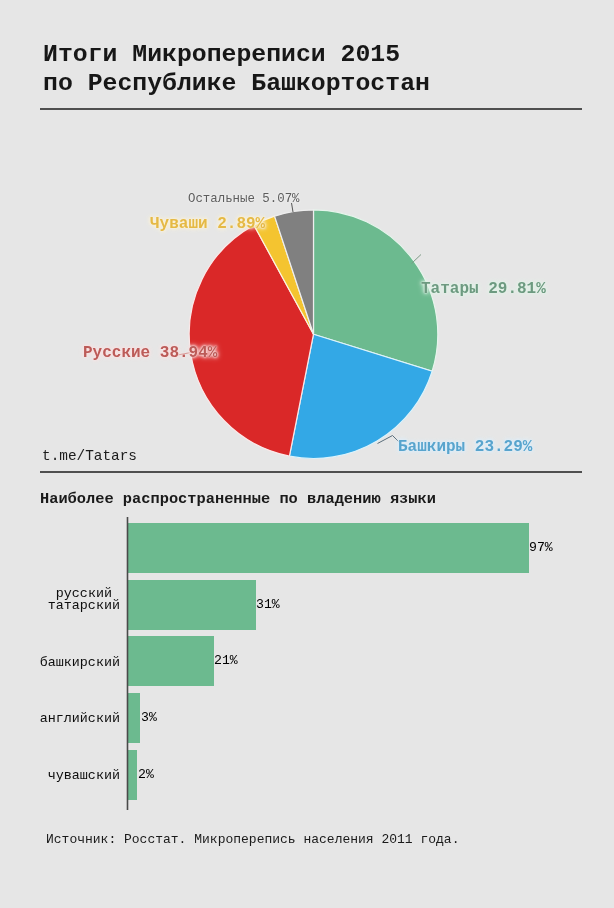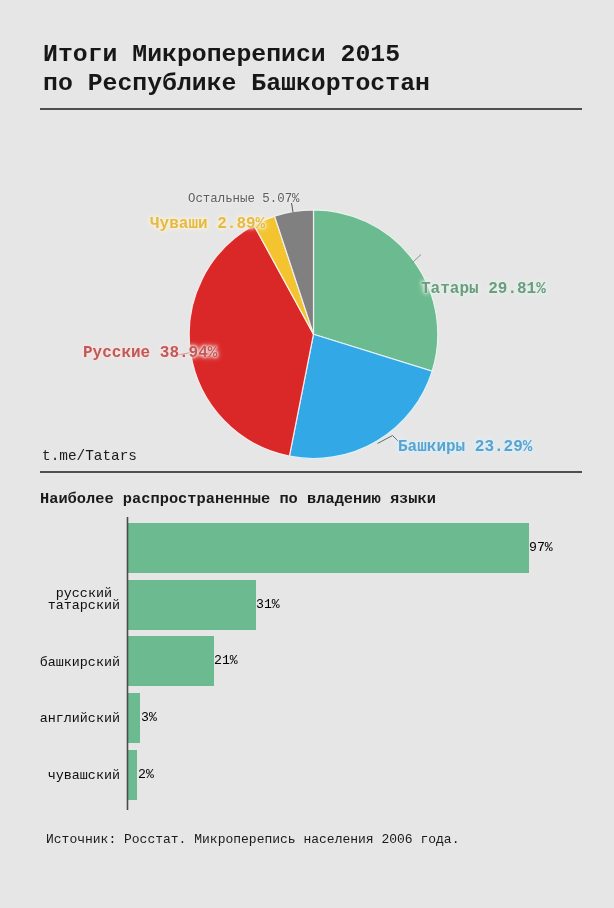--- a/index.html
+++ b/index.html
@@ -99,15 +99,15 @@
   <div class="barlabel" style="left:20px;top:655px;">башкирский</div>
   <div class="barlabel" style="left:20px;top:711px;">английский</div>
   <div class="barlabel" style="left:20px;top:768px;">чувашский</div>
 
   <div class="barvalue" style="left:529px;top:540px;text-align:right;">97%</div>
   <div class="barvalue" style="left:256px;top:597px;">31%</div>
   <div class="barvalue" style="left:214px;top:653px;">21%</div>
   <div class="barvalue" style="left:141px;top:710px;">3%</div>
   <div class="barvalue" style="left:138px;top:767px;">2%</div>
 
-  <div class="abs" id="source">Источник: Росстат. Микроперепись населения 2006 года.</div>
+  <div class="abs" id="source">Источник: Росстат. Микроперепись населения 2011 года.</div>
 
 </div>
 
 </body></html>

